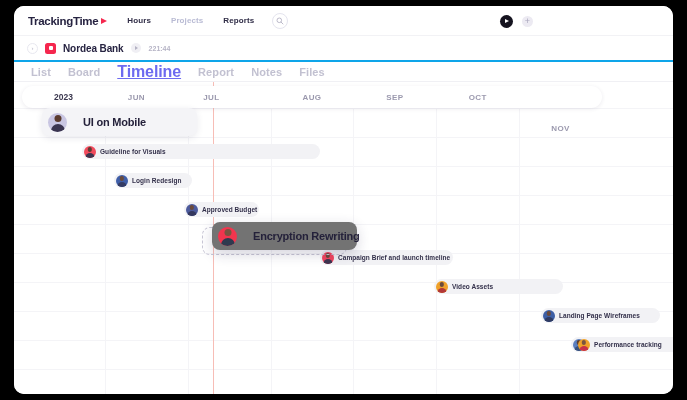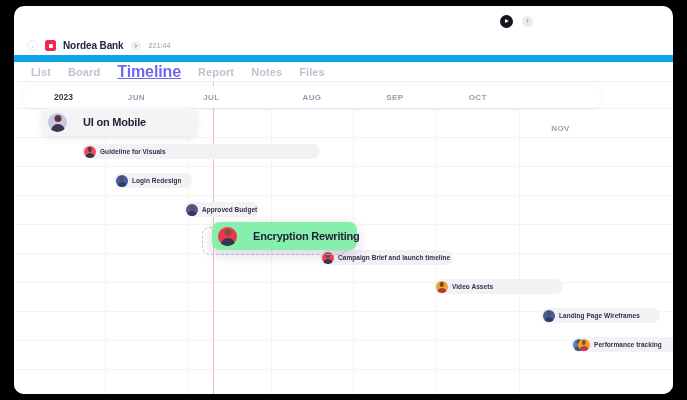--- a/index.html
+++ b/index.html
@@ -77,21 +77,21 @@
     display: flex; align-items: center; justify-content: center;
     color: #aaa7bd; font-size: 9px; line-height: 1;
   }
 
   
   #breadcrumb {
     position: absolute; left: 0; top: 30px;
     width: 100%; height: 26px;
     display: flex; align-items: center;
     padding-left: 13px;
-    border-bottom: 7px solid #0ea5e9;
+    border-bottom: 2px solid #0ea5e9;
   }
   #crumb-chevron {
     width: 11px; height: 11px; border-radius: 50%;
     border: 1px solid #e8e8f0;
     display: flex; align-items: center; justify-content: center;
     color: #b4b2c4; font-size: 6px; line-height: 1;
   }
   #project-icon {
     width: 11px; height: 11px; border-radius: 2.5px;
     background: #f5274e; margin-left: 7px;
@@ -216,21 +216,21 @@
   .bigcard {
     position: absolute; height: 28px;
     background: #f4f4f7;
     border-radius: 8px;
     display: flex; align-items: center;
     padding-left: 6px;
     z-index: 8;
     box-shadow: 0 2px 7px rgba(40,35,80,0.10);
   }
   .bigcard.floating {
-    background: #86efac;
+    background: #737373;
     box-shadow: 0 4px 13px rgba(40,35,80,0.20);
   }
   .bigcard .label {
     font-size: 11px; font-weight: bold; color: #24213a;
     margin-left: 16px; white-space: nowrap; letter-spacing: -0.2px;
   }
   .bigcard .av { width: 19px; height: 19px; flex: 0 0 19px; }
   .bigcard .av .head { width: 7px; height: 7px; }
   .bigcard .av .body { width: 14px; height: 9px; border-radius: 7px 7px 0 0;}
 
@@ -242,20 +242,37 @@
   }
 
   .stack { position: relative; display: flex; flex: 0 0 auto; }
   .stack .av:nth-child(2) { margin-left: -7px; }
 </style>
 </head>
 <body>
 
 <div id="window">
 
+  <div id="topnav">
+    <div id="brand">
+      <span>TrackingTime</span>
+      <span id="brand-mark"></span>
+    </div>
+
+    <div class="navlink">Hours</div>
+    <div class="navlink dim">Projects</div>
+    <div class="navlink">Reports</div>
+
+    <div id="search-btn">
+      <svg width="8" height="8" viewBox="0 0 8 8">
+        <circle cx="3.3" cy="3.3" r="2.3" fill="none" stroke="#b4b2c4" stroke-width="0.9"></circle>
+        <line x1="5.1" y1="5.1" x2="7" y2="7" stroke="#b4b2c4" stroke-width="0.9" stroke-linecap="round"></line>
+      </svg>
+    </div>
+  </div>
 
   <div id="right-controls">
     <div id="play-btn">
       <span id="play-tri"></span>
     </div>
     <div id="add-btn">+</div>
   </div>
 
   <div id="breadcrumb">
     <div id="crumb-chevron">›</div>

